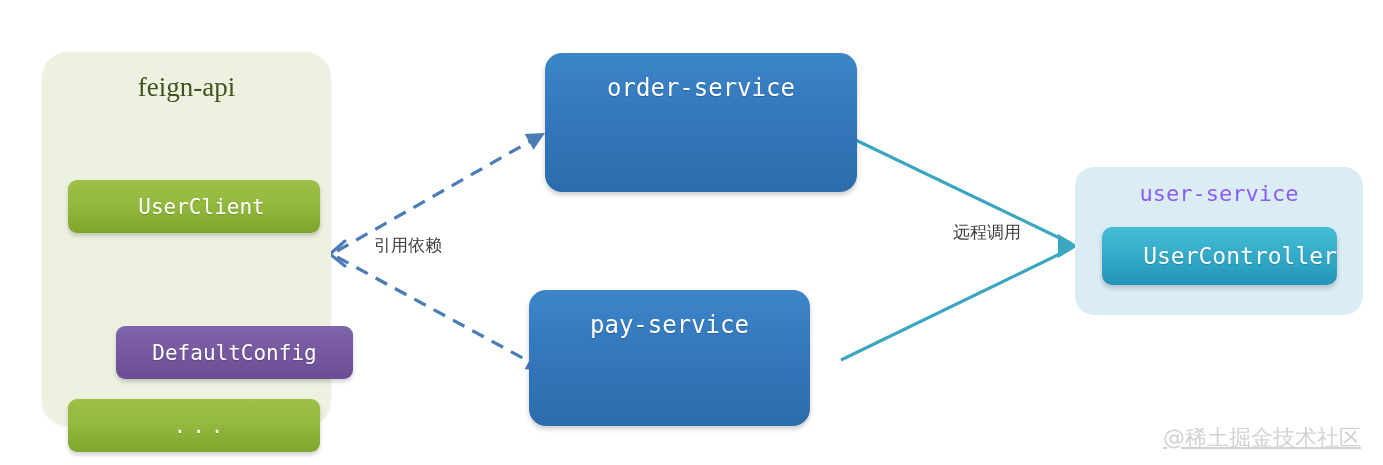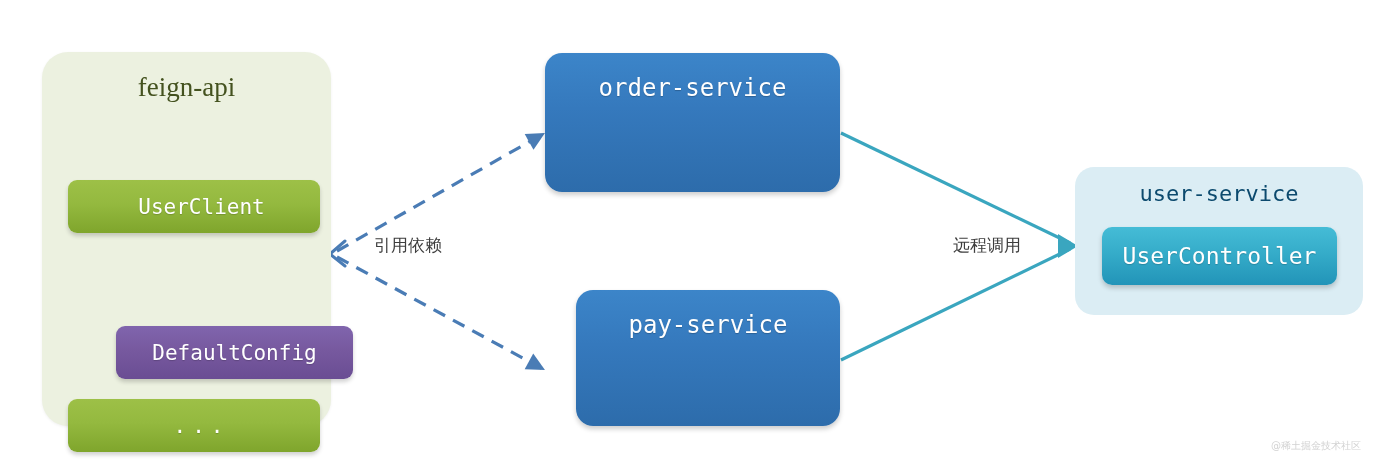--- a/index.html
+++ b/index.html
@@ -69,40 +69,41 @@
   .chip.dots {
     letter-spacing: 6px;
   }
 
   
   .service-box {
     position: absolute;
     border-radius: 17px;
     background: linear-gradient(180deg, #3c85c9 0%, #3579bd 40%, #2d6cab 100%);
     box-shadow: 0 3px 5px rgba(0,0,0,0.20);
+    padding-left: 17px;
   }
   .service-box .label {
     position: absolute;
     left: 0;
     top: 21px;
     width: 100%;
     text-align: center;
     color: #ffffff;
     font-size: 24px;
     font-family: "DejaVu Sans Mono", "Liberation Mono", monospace;
     text-shadow: 0 1px 1px rgba(0,0,0,0.22);
   }
   #order-service {
     left: 545px;
     top: 53px;
     width: 295px;
     height: 139px;
   }
   #pay-service {
-    left: 576px;
+    left: 529px;
     top: 290px;
     width: 264px;
     height: 136px;
   }
 
   
   .user-container {
     position: absolute;
     left: 1075px;
     top: 167px;
@@ -111,36 +112,36 @@
     background: #dbedf4;
     border-radius: 19px;
   }
   .user-title {
     position: absolute;
     left: 0;
     top: 14px;
     width: 100%;
     text-align: center;
     font-size: 22px;
-    color: #0c4a6e;
+    color: #8b5cf6;
     font-family: "DejaVu Sans Mono", "Liberation Mono", monospace;
   }
   .user-chip {
     position: absolute;
     left: 27px;
     top: 60px;
     width: 235px;
     height: 58px;
     border-radius: 10px;
     background: linear-gradient(180deg, #45bcd6 0%, #35acc9 45%, #2294b8 100%);
     color: #ffffff;
     font-size: 23px;
     display: flex;
     align-items: center;
-    justify-content: center;
+    justify-content: flex-end;
     font-family: "DejaVu Sans Mono", "Liberation Mono", monospace;
     box-shadow: 0 3px 5px rgba(0,0,0,0.20);
     text-shadow: 0 1px 1px rgba(0,0,0,0.18);
   }
 
   
   #connectors {
     position: absolute;
     left: 0;
     top: 0;
@@ -156,32 +157,33 @@
     font-size: 17px;
     color: #3d3d3d;
     white-space: nowrap;
   }
   #label-ref {
     left: 374px;
     top: 234px;
   }
   #label-rpc {
     left: 953px;
-    top: 234px;
+    top: 221px;
   }
 
   
   .watermark {
     position: absolute;
     right: 22px;
     bottom: 12px;
     font-family: "DejaVu Sans", "Liberation Sans", sans-serif;
-    font-size: 10px;
+    font-size: 22px;
     color: #d2d2d2;
     white-space: nowrap;
+    text-decoration: underline;
   }
 </style>
 </head>
 <body>
 
 <div id="canvas">
 
   <svg id="connectors" viewBox="0 0 1383 465" xmlns="http://www.w3.org/2000/svg">
     <defs>
       <marker id="arrow-dashed" markerWidth="7" markerHeight="7" refX="5.5" refY="3.2" orient="auto" markerUnits="strokeWidth">

